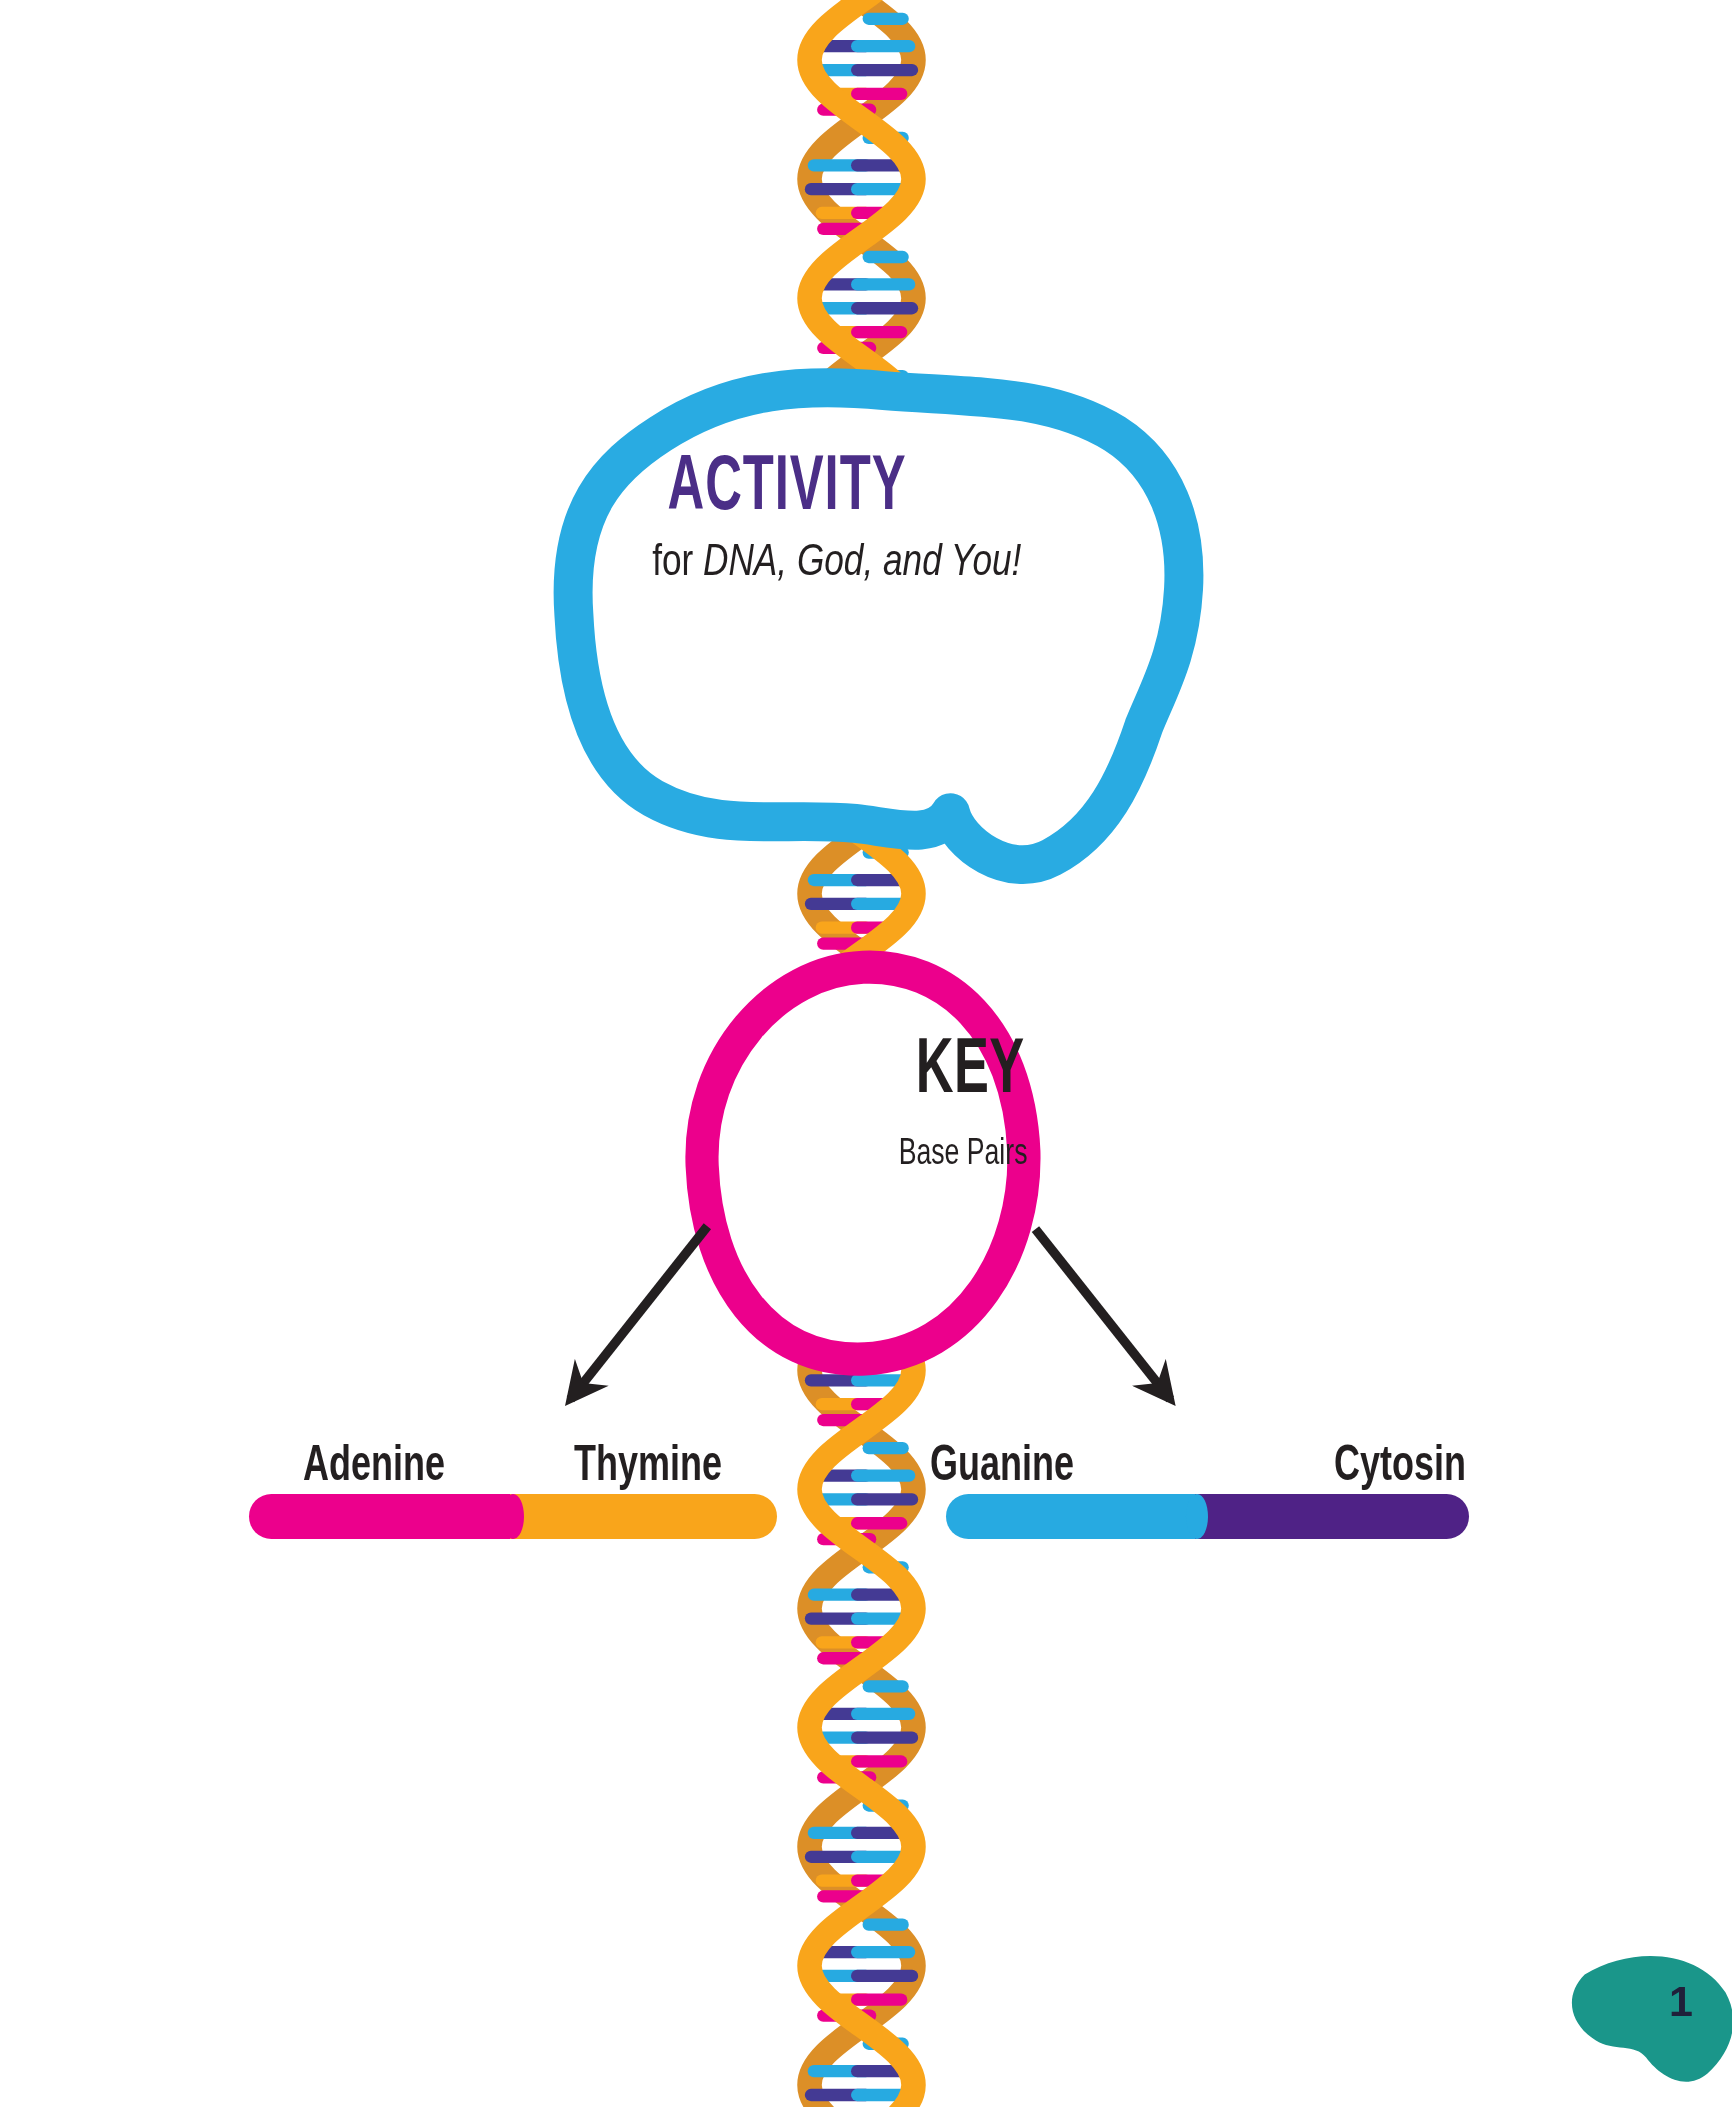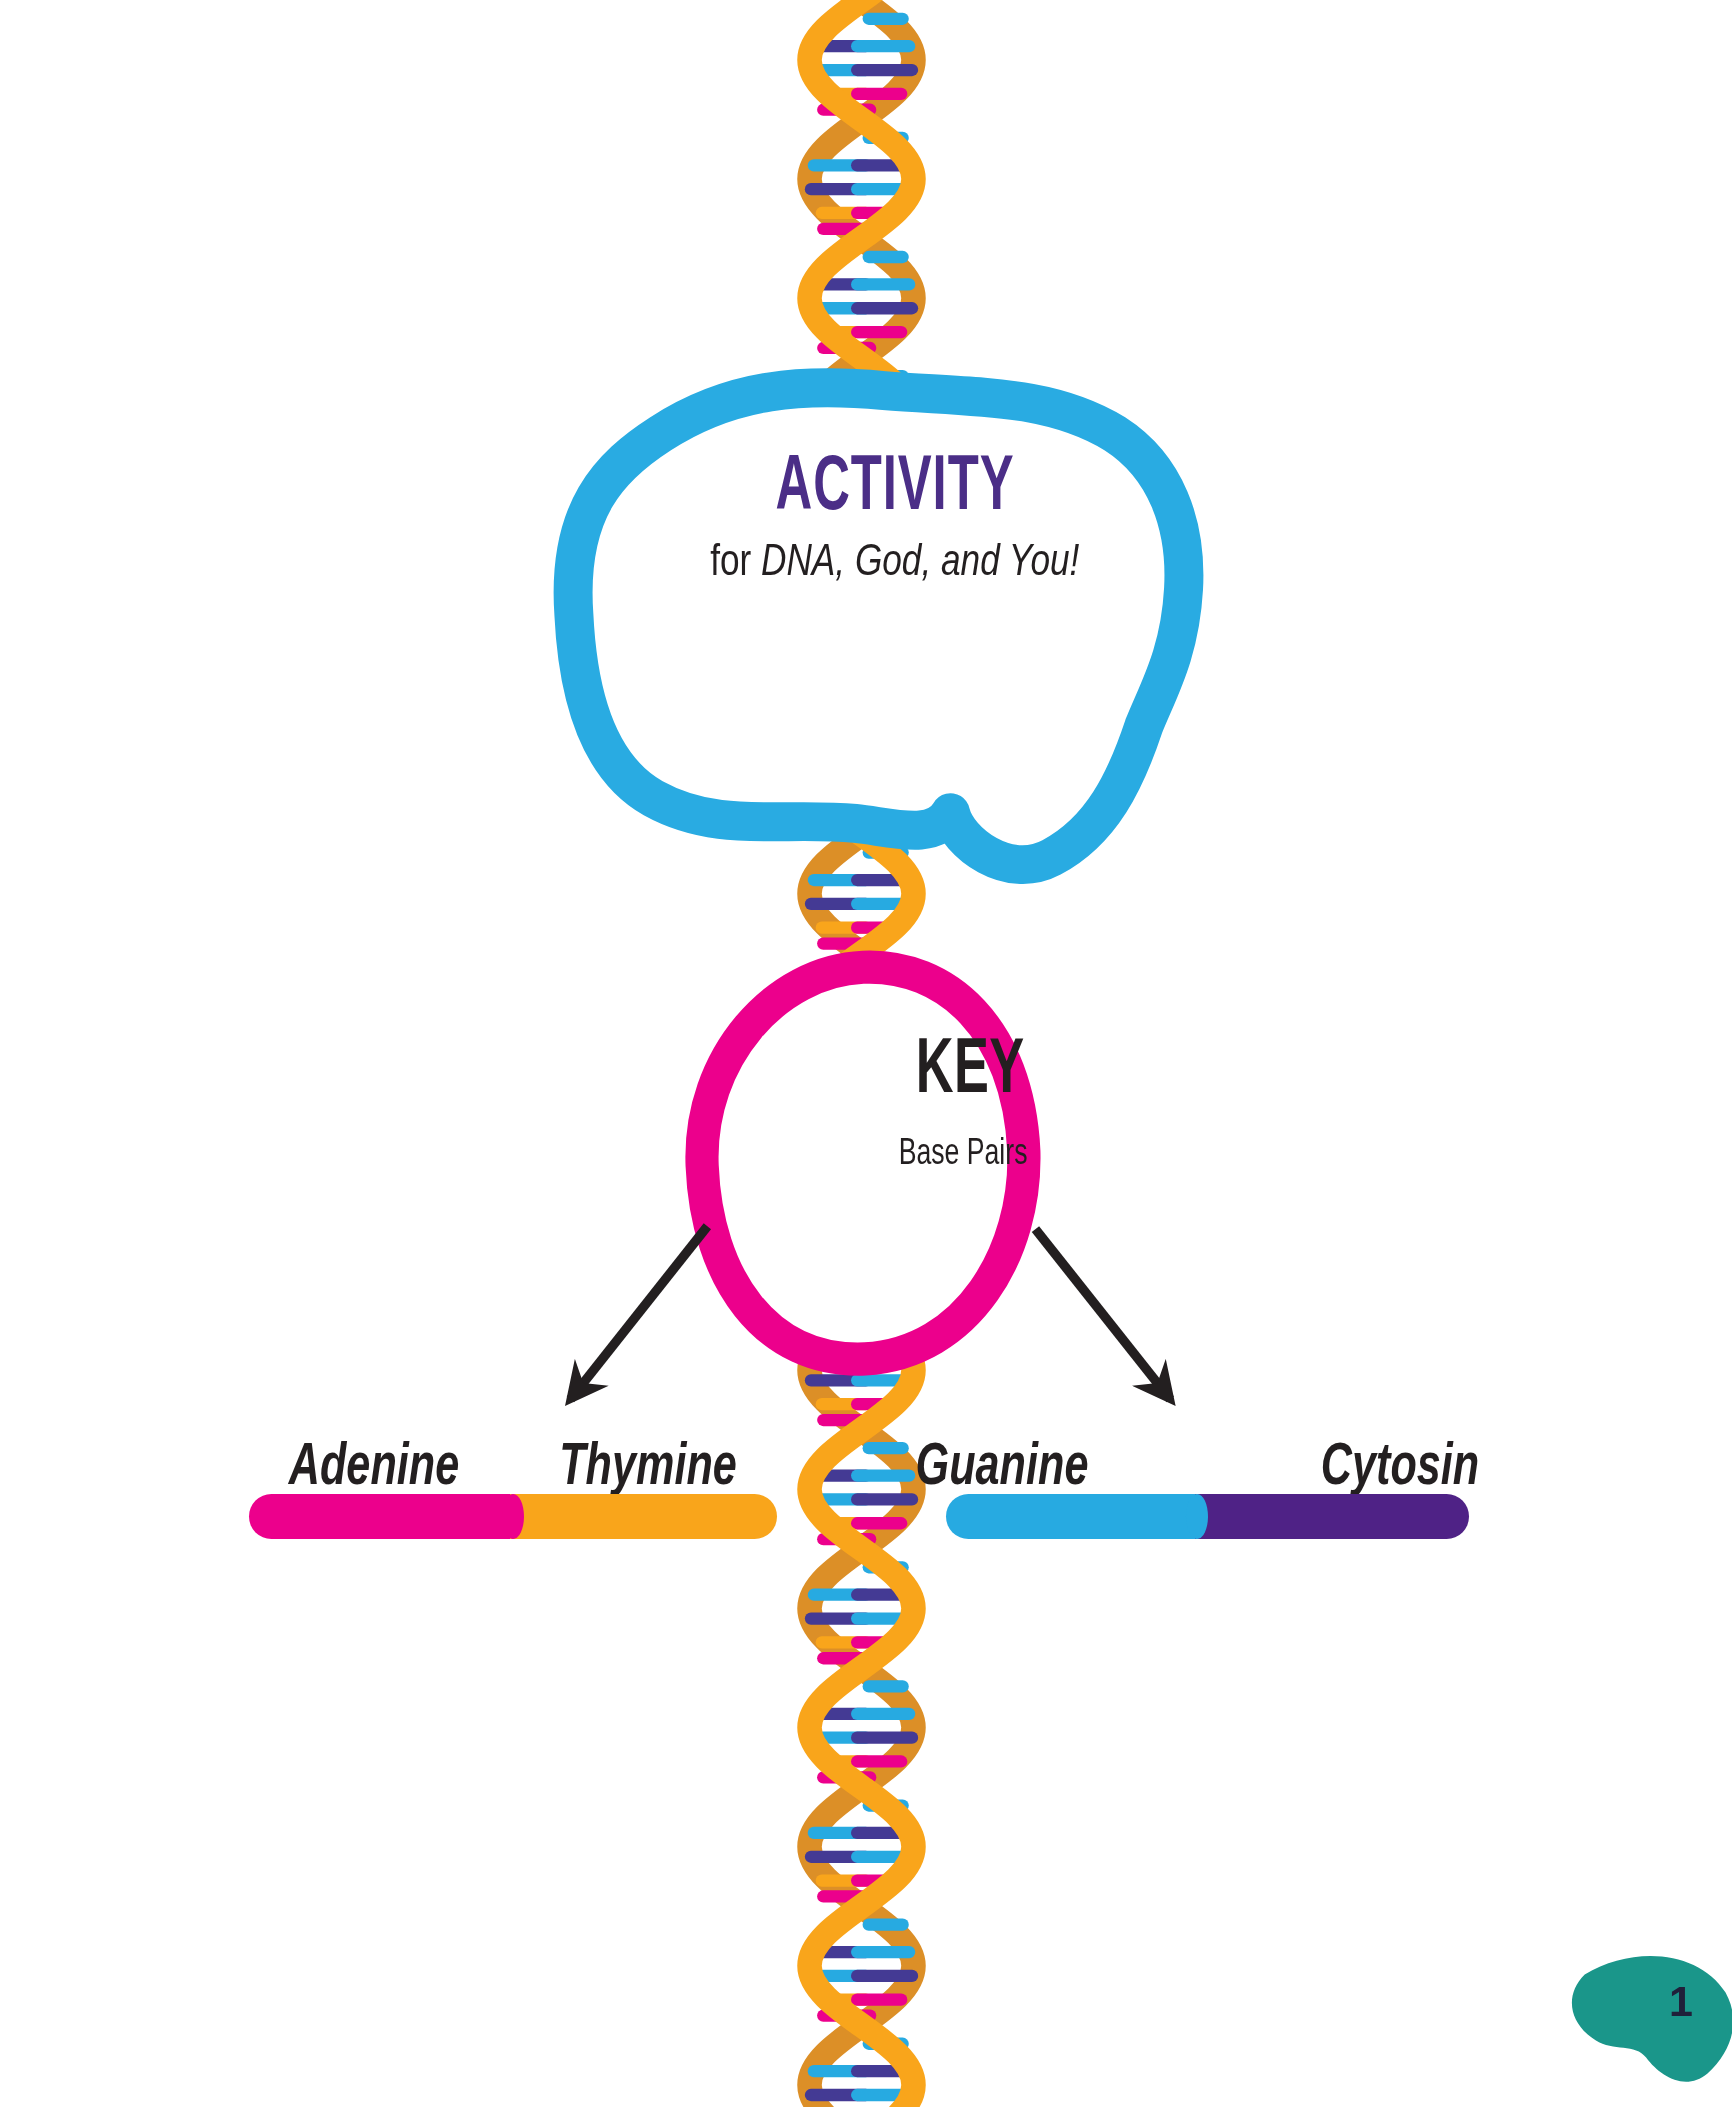--- a/index.html
+++ b/index.html
@@ -6,35 +6,35 @@
   body{width:1733px;height:2108px;position:relative;overflow:hidden;
        font-family:"Liberation Sans", sans-serif;color:#231F20;}
   .abs{position:absolute;}
   
   #helix{left:753px;top:0;z-index:1;}
   .blob-svg{z-index:2;}
   .textlayer{z-index:3;}
   
   .cx{display:inline-block;transform-origin:50% 50%;white-space:nowrap;}
   
-  .title-block{left:606px;top:446px;width:578px;text-align:center;}
+  .title-block{left:606px;top:446px;width:578px;text-align:left;}
   .title-line{font-size:77px;line-height:72px;font-weight:bold;}
   .title-line .cx{transform:scaleX(0.66);letter-spacing:1.4px;}
   .subtitle{margin-top:16px;font-size:44px;line-height:51px;font-weight:normal;color:#231F20;}
   .subtitle .cx{transform:scaleX(0.80);}
   .subtitle em{font-style:italic;}
   
   .key-block{left:689px;top:1031px;width:361px;text-align:right;}
   .key-line{font-size:77px;line-height:69px;font-weight:bold;}
   .key-line .cx{transform:scaleX(0.68);letter-spacing:0.7px;}
   .key-sub{margin-top:24px;font-size:36px;line-height:56px;font-weight:normal;}
   .key-sub .cx{transform:scaleX(0.74);}
   
-  .bp-label{top:1433px;font-size:60px;line-height:61px;font-weight:bold;
-            transform:translateX(-50%);white-space:nowrap;z-index:2;font-style:italic;}
+  .bp-label{top:1433px;font-size:50px;line-height:61px;font-weight:bold;
+            transform:translateX(-50%);white-space:nowrap;z-index:2;}
   .bp-label .cx{transform:scaleX(0.72);}
   
   .bar{height:45px;top:1494px;z-index:2;}
   .bar span{position:absolute;top:0;height:45px;}
   .cap-l{border-radius:22.4px 0 0 22.4px;}
   .cap-r{border-radius:0 22.4px 22.4px 0;}
   .nub{position:absolute;width:21.7px;height:21.7px;border-radius:50%;top:11.6px;z-index:3;}
   
   .pagenum{left:1645px;top:1977px;width:72px;text-align:center;font-size:43px;
            font-weight:bold;color:#20203A;z-index:3;}

